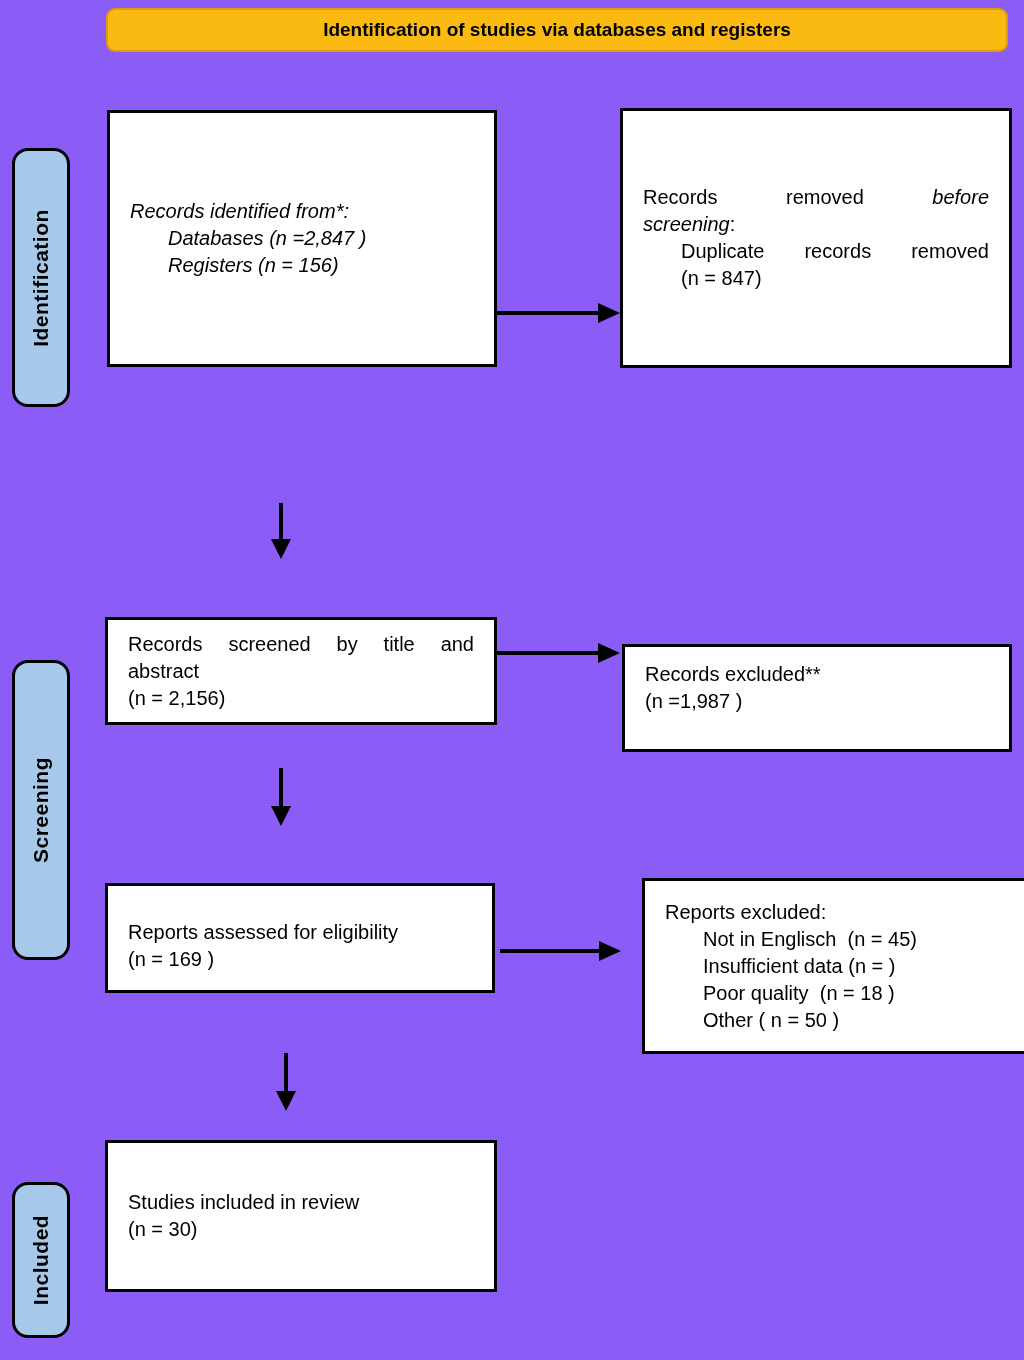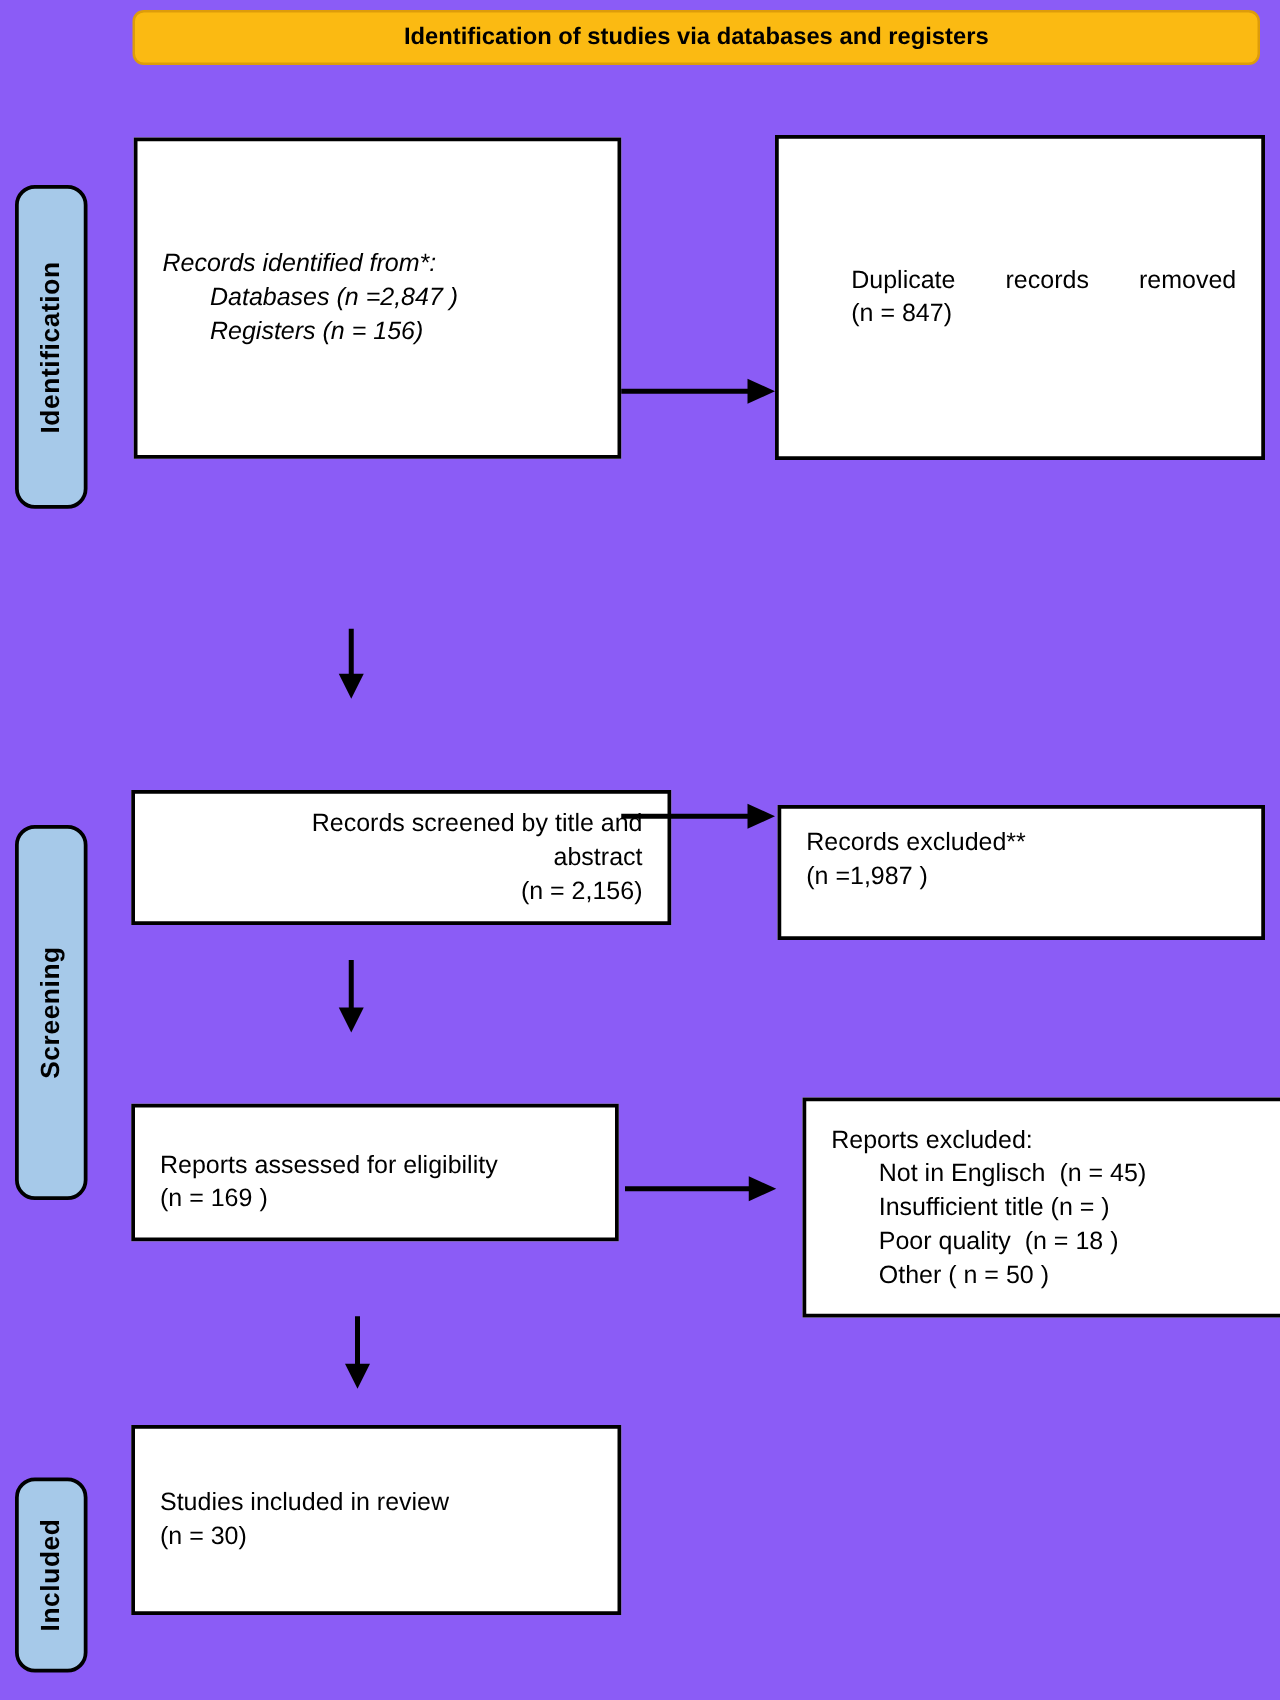--- a/index.html
+++ b/index.html
@@ -70,21 +70,21 @@
   .fbox .line { white-space: pre-wrap; }
   .fbox .indent { padding-left: 38px; }
   .jline {
     text-align: justify;
     text-align-last: justify;
   }
   .jline.indent { text-align-last: justify; }
   .italic { font-style: italic; }
   #box-identified { left: 107px; top: 110px; width: 390px; height: 257px; font-style: italic; }
   #box-removed    { left: 620px; top: 108px; width: 392px; height: 260px; }
-  #box-screened   { left: 105px; top: 632px; width: 432px; height: 108px; align-items: flex-end; }
+  #box-screened   { left: 105px; top: 617px; width: 392px; height: 108px; }
   #box-excluded-records { left: 622px; top: 600px; width: 390px; height: 108px; justify-content: flex-start; padding-top: 14px; margin-top: 44px; }
   #box-assessed   { left: 105px; top: 883px; width: 390px; height: 110px; padding-top: 26px; }
   #box-excluded-reports { left: 642px; top: 878px; width: 390px; height: 176px; }
   #box-included   { left: 105px; top: 1140px; width: 392px; height: 152px; }
   
   .hline, .vline { position: absolute; background: #000000; }
   .head-right {
     position: absolute;
     width: 0; height: 0;
     border-top: 10px solid transparent;
@@ -118,20 +118,22 @@
     <span class="vtext">Included</span>
   </div>
 
   <div class="fbox" id="box-identified">
     <div class="line">Records identified from*:</div>
     <div class="line indent">Databases (n =2,847 )</div>
     <div class="line indent">Registers (n = 156)</div>
   </div>
 
   <div class="fbox" id="box-removed">
+    <div class="line jline"><span>Records</span> <span>removed</span> <span class="italic">before</span></div>
+    <div class="line"><span class="italic">screening</span><span>:</span></div>
     <div class="line jline indent">Duplicate records removed</div>
     <div class="line indent">(n = 847)</div>
   </div>
 
   <div class="fbox" id="box-screened">
     <div class="line jline">Records screened by title and</div>
     <div class="line">abstract</div>
     <div class="line">(n = 2,156)</div>
   </div>
 
@@ -141,21 +143,21 @@
   </div>
 
   <div class="fbox" id="box-assessed">
     <div class="line">Reports assessed for eligibility</div>
     <div class="line">(n = 169 )</div>
   </div>
 
   <div class="fbox" id="box-excluded-reports">
     <div class="line">Reports excluded:</div>
     <div class="line indent">Not in Englisch  (n = 45)</div>
-    <div class="line indent">Insufficient title (n = )</div>
+    <div class="line indent">Insufficient data (n = )</div>
     <div class="line indent">Poor quality  (n = 18 )</div>
     <div class="line indent">Other ( n = 50 )</div>
   </div>
 
   <div class="fbox" id="box-included">
     <div class="line">Studies included in review</div>
     <div class="line">(n = 30)</div>
   </div>
 
   <div class="hline" style="left:497px; top:311px; width:102px; height:4px;"></div>

